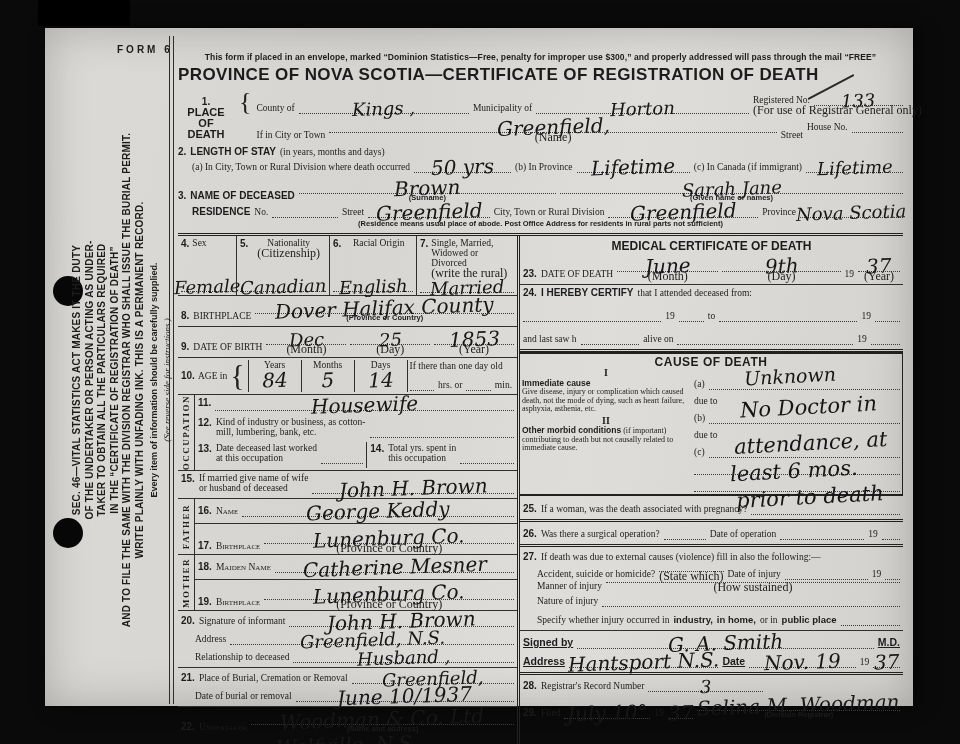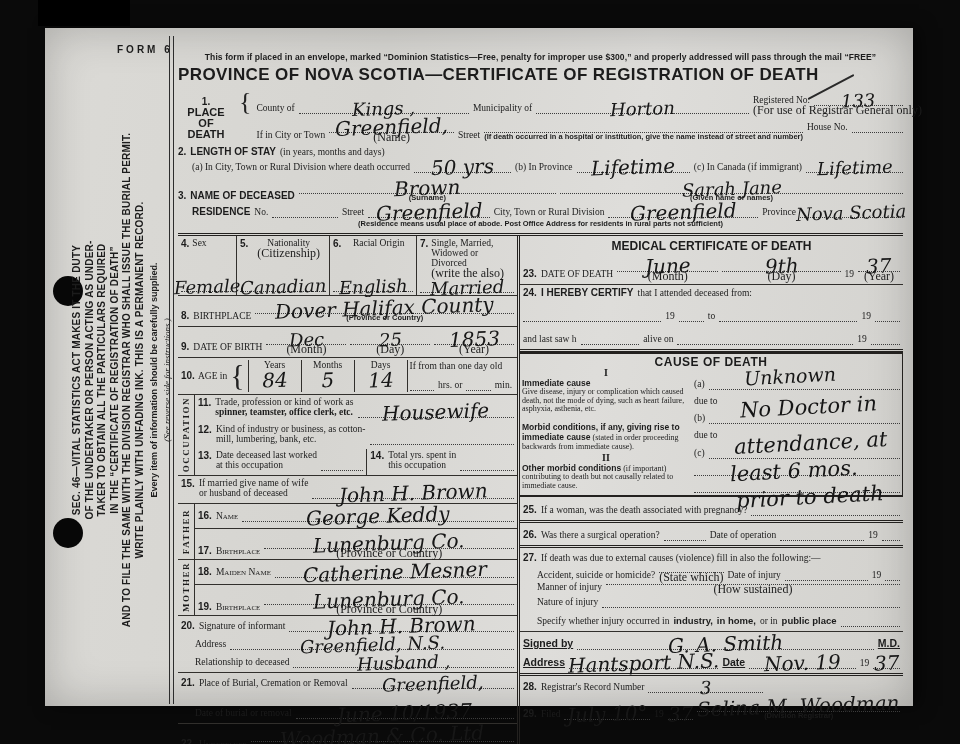--- a/index.html
+++ b/index.html
@@ -142,24 +142,20 @@
         </div>
         <div class="r" style="margin-top:2px;">
           <span class="lb">If in City or Town</span>
           <span class="stack" style="flex:1.4">
             <span class="fl">
                 <span class="hw huge">Greenfield,</span>
               </span>
             <span class="note-row nts">(Name)</span>
           </span>
           <span class="lb">Street</span>
-          <span class="stack" style="flex:3">
-            <span class="fl"></span>
-            <span class="note-row nt">(If death occurred in a hospital or institution, give the name instead of street and number)</span>
-          </span>
           <span class="stack" style="width:96px;">
             <span class="r">
               <span class="lb">House No.</span>
               <span class="fl"></span>
             </span>
             <span class="note-row nts">&nbsp;</span>
           </span>
         </div>
       </div>
     </div>
@@ -257,21 +253,21 @@
             <div class="cellfill">
                 <span class="hw big">English</span>
               </div>
           </div>
           <div class="cell" style="flex:1;">
             <div class="chead">
                 <span class="num">7.</span>
               <span class="clabel" style="flex:1;text-align:left;">
                 <span>Single, Married,</span><br>
                 <span>Widowed or Divorced</span><br>
-                <span class="nts">(write the also)</span></span>
+                <span class="nts">(write the rural)</span></span>
               </div>
             <div class="cellfill">
                 <span class="hw big">Married</span>
               </div>
           </div>
         </div>
 
         <div class="lrow">
           <div class="r">
             <span class="num">8.</span>
@@ -321,41 +317,39 @@
             </div>
             <div class="agecol">
               <span class="ah">Months</span>
               <span class="hw huge" style="margin-bottom:2px;">5</span>
             </div>
             <div class="agecol">
               <span class="ah">Days</span>
               <span class="hw huge" style="margin-bottom:2px;">14</span>
             </div>
             <div style="flex:1;padding:1px 2px;display:flex;flex-direction:column;justify-content:space-between;">
-              <span class="lb" style="white-space:normal;line-height:10px;">If from than one day old</span>
+              <span class="lb" style="white-space:normal;line-height:10px;">If there than one day old</span>
               <span class="r">
                 <span class="fl"></span>
                 <span class="lb">hrs.  or</span>
                 <span class="fl"></span>
                 <span class="lb">min.</span>
               </span>
             </div>
           </div>
         </div>
 
         <div class="vgroup">
           <div class="vside">
               <span>OCCUPATION</span>
             </div>
           <div class="vbody">
             <div style="padding:2px 3px 5px 3px;">
               <div class="r" style="align-items:flex-start;">
                 <span class="num">11.</span>
-                <span class="lb two"><span>Trade, profession or kind of work as</span><br>
-                  <b>spinner, teamster, office clerk, etc.</b></span>
                 <span class="fl" style="align-self:flex-end;">
                     <span class="hw huge">Housewife</span>
                   </span>
               </div>
             </div>
             <div style="padding:1px 3px 4px 3px;">
               <div class="r" style="align-items:flex-start;">
                 <span class="num">12.</span>
                 <span class="lb two"><span>Kind of industry or business, as cotton-</span><br>
                   <span>mill, lumbering, bank, etc.</span></span>
@@ -475,21 +469,21 @@
         </div>
 
         <div class="lrow">
           <div class="r">
             <span class="num">21.</span>
             <span class="lb">Place of Burial, Cremation or Removal</span>
             <span class="fl">
                 <span class="hw big">Greenfield,</span>
               </span>
           </div>
-          <div class="r" style="margin-top:16px;">
+          <div class="r" style="margin-top:4px;">
             <span class="lb" style="padding-left:14px;">Date of burial or removal</span>
             <span class="fl">
                 <span class="hw huge">June   10/1937</span>
               </span>
           </div>
         </div>
 
         <div class="lrow nb">
           <div class="r">
             <span class="num">22.</span>
@@ -562,22 +556,20 @@
           </div>
         </div>
 
         <div class="causebox">
           <div class="causetitle">CAUSE OF DEATH</div>
           <div class="causegrid">
             <div class="cdesc">
               <div class="rom">I</div>
               <p><span class="cb">Immediate cause</span><br>
                  <span>Give disease, injury or complication which caused death, not the mode of dying, such as heart failure, asphyxia, asthenia, etc.</span></p>
-              <p style="margin-top:8px;"><span class="cb">Morbid conditions, if any, giving rise to immediate cause</span>
-                 <span>(stated in order proceeding backwards from immediate cause).</span></p>
               <div class="rom">II</div>
               <p><span class="cb">Other morbid conditions</span>
                  <span>(if important) contributing to death but not causally related to immediate cause.</span></p>
             </div>
             <div class="cfill">
               <div class="r">
                 <span class="lb">(a)</span>
                 <span class="fl"></span>
               </div>
               <div class="r">
@@ -641,21 +633,21 @@
             <span class="lb" style="padding-left:14px;">Accident, suicide or homicide?</span>
             <span class="stack" style="flex:1.1">
               <span class="fl"></span>
               <span class="note-row nts">(State which)</span>
             </span>
             <span class="lb">Date of injury</span>
             <span class="fl" style="flex:1.7"></span>
             <span class="lb">19</span>
             <span class="fl" style="flex:.3"></span>
           </div>
-          <div class="r" style="margin-top:1px;">
+          <div class="r" style="margin-top:1px;align-items:center;">
             <span class="lb" style="padding-left:14px;">Manner of injury</span>
             <span class="stack" style="flex:1">
               <span class="fl"></span>
               <span class="note-row nts">(How sustained)</span>
             </span>
           </div>
           <div class="r" style="margin-top:1px;">
             <span class="lb" style="padding-left:14px;">Nature of injury</span>
             <span class="fl"></span>
           </div>

